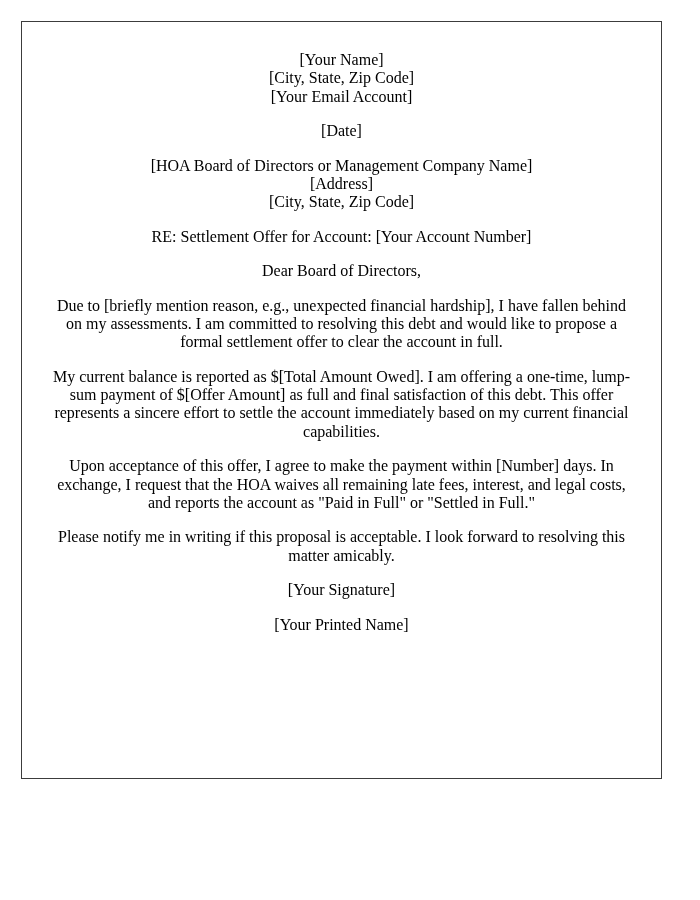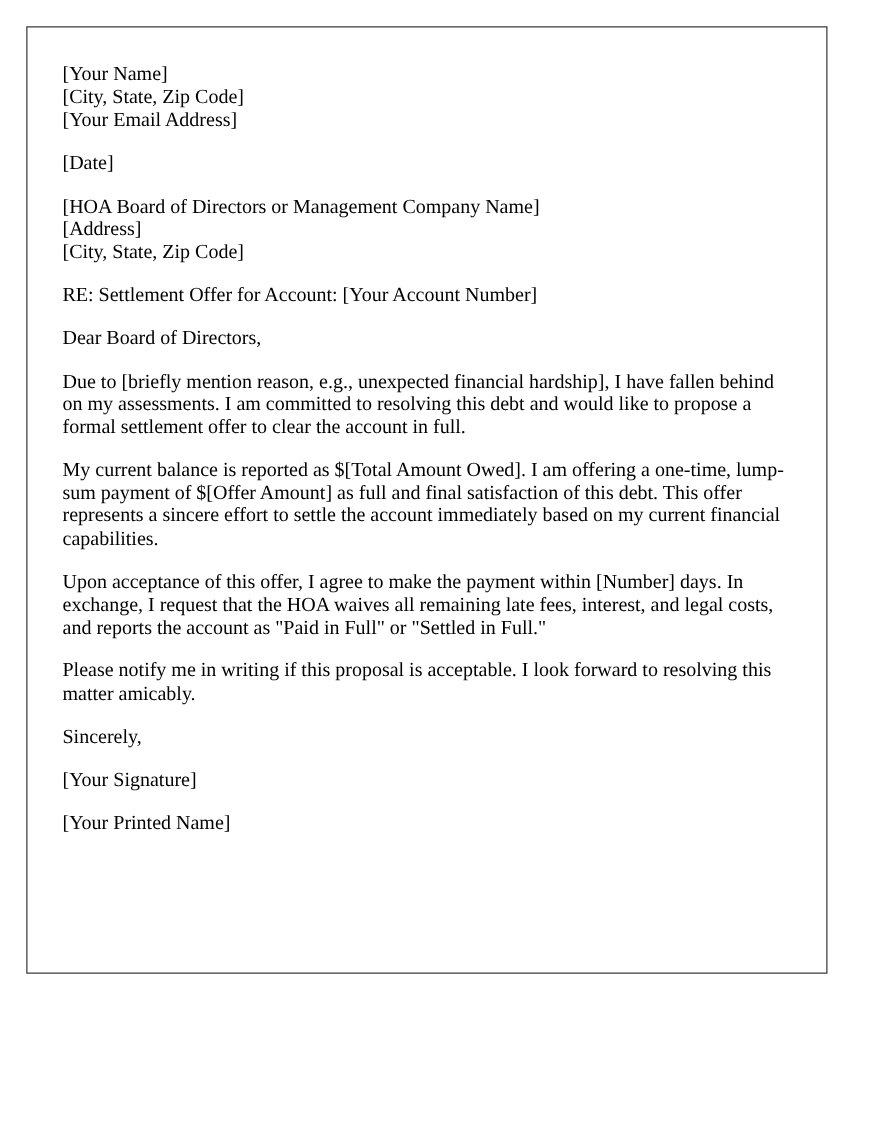--- a/index.html
+++ b/index.html
@@ -20,37 +20,38 @@
     top: 21px;
     width: 641px;
     height: 758px;
     box-sizing: border-box;
     border: 1px solid #3c3c3c;
     background: #ffffff;
     padding: 13px 28px;
     font-size: 16px;
     line-height: 1.15;
     overflow: hidden;
+    text-align: center;
   }
   .para {
     margin: 16px 0;
   }
   .line {
     display: block;
   }
 </style>
 </head>
 <body>
 
 <div class="letter-page">
 
   <div class="para">
     <span class="line">[Your Name]</span>
     <span class="line">[City, State, Zip Code]</span>
-    <span class="line">[Your Email Address]</span>
+    <span class="line">[Your Email Account]</span>
   </div>
 
   <div class="para">[Date]</div>
 
   <div class="para">
     <span class="line">[HOA Board of Directors or Management Company Name]</span>
     <span class="line">[Address]</span>
     <span class="line">[City, State, Zip Code]</span>
   </div>
 
@@ -60,19 +61,18 @@
 
 
   <div class="para">Due to [briefly mention reason, e.g., unexpected financial hardship], I have fallen behind on my assessments. I am committed to resolving this debt and would like to propose a formal settlement offer to clear the account in full.</div>
 
   <div class="para">My current balance is reported as $[Total Amount Owed]. I am offering a one-time, lump-sum payment of $[Offer Amount] as full and final satisfaction of this debt. This offer represents a sincere effort to settle the account immediately based on my current financial capabilities.</div>
 
   <div class="para">Upon acceptance of this offer, I agree to make the payment within [Number] days. In exchange, I request that the HOA waives all remaining late fees, interest, and legal costs, and reports the account as "Paid in Full" or "Settled in Full."</div>
 
   <div class="para">Please notify me in writing if this proposal is acceptable. I look forward to resolving this matter amicably.</div>
 
-  <div class="para">Sincerely,</div>
 
   <div class="para">[Your Signature]</div>
 
   <div class="para">[Your Printed Name]</div>
 
 </div>
 
 </body></html>

